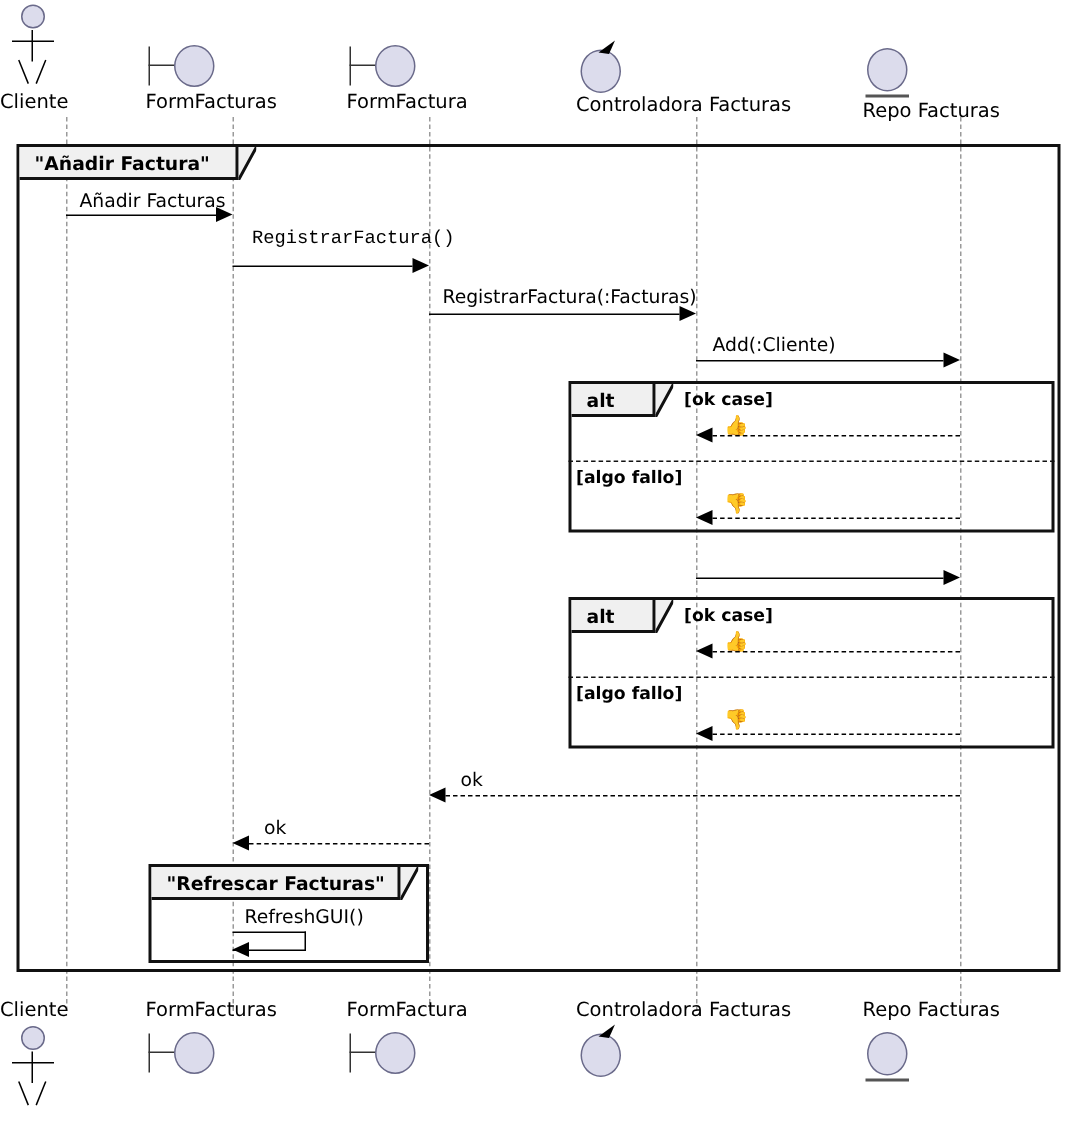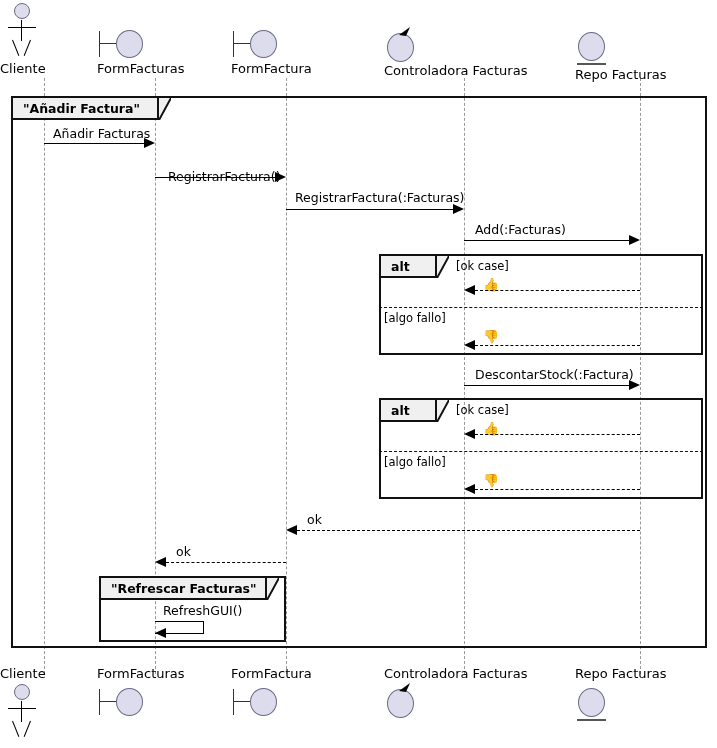--- a/index.html
+++ b/index.html
@@ -71,21 +71,21 @@
     font-size:12.5px;font-weight:bold;color:#000;padding:0 10px 0 10px;white-space:nowrap;
   }
   .tab-notch{
     position:absolute;top:0;width:12px;height:22px;overflow:hidden;
   }
   .tab-notch svg{display:block;}
 
   
   .divider{position:absolute;height:0;border-top:1px dashed #111;}
   .guard{
-    position:absolute;font-size:11.5px;font-weight:normal;color:#000;white-space:nowrap;
+    position:absolute;font-size:11.5px;font-weight:bold;color:#000;white-space:nowrap;
   }
 
   
   .msg-line{position:absolute;height:0;}
   .msg-solid{border-top:1.4px solid #000;}
   .msg-dashed{border-top:1.4px dashed #000;}
   .msg-label{
     position:absolute;font-size:12.5px;color:#000;white-space:nowrap;line-height:14px;
   }
   .arrowhead{position:absolute;width:0;height:0;}
@@ -184,29 +184,29 @@
         <path d="M0 0 L12 0 L0 22 Z" fill="#f0f0f0"></path>
         <path d="M12 0 L0 22 L0 24" fill="none" stroke="#111" stroke-width="2"></path>
       </svg>
     </div>
   </div>
 
   <div class="msg-label" style="left:53px;top:127px;">Añadir Facturas</div>
   <div class="msg-line msg-solid" style="left:44px;top:143px;width:100px;"></div>
   <div class="arrowhead arrow-right" style="left:144px;top:138px;"></div>
 
-  <div class="msg-label" style="left:168px;top:170px;">RegistrarFactura()</div>
+  <div class="msg-label" style="left:168px;top:152px;font-family:Liberation Mono, monospace;">RegistrarFactura()</div>
   <div class="msg-line msg-solid" style="left:155px;top:177px;width:120px;"></div>
   <div class="arrowhead arrow-right" style="left:275px;top:172px;"></div>
 
   <div class="msg-label" style="left:295px;top:191px;">RegistrarFactura(:Facturas)</div>
   <div class="msg-line msg-solid" style="left:286px;top:209px;width:167px;"></div>
   <div class="arrowhead arrow-right" style="left:453px;top:204px;"></div>
 
-  <div class="msg-label" style="left:475px;top:223px;">Add(:Facturas)</div>
+  <div class="msg-label" style="left:475px;top:223px;">Add(:Cliente)</div>
   <div class="msg-line msg-solid" style="left:464px;top:240px;width:165px;"></div>
   <div class="arrowhead arrow-right" style="left:629px;top:235px;"></div>
 
   <div class="frame" style="left:379px;top:254px;width:324px;height:101px;">
     <div class="frame-tab" style="width:56px;">
       <span class="tab-text">alt</span>
     </div>
     <div class="tab-notch" style="left:56px;">
       <svg width="12" height="24" viewBox="0 0 12 24" aria-hidden="true">
         <path d="M0 0 L12 0 L0 22 Z" fill="#f0f0f0"></path>
@@ -220,21 +220,20 @@
   <div class="msg-line msg-dashed" style="left:475px;top:290px;width:165px;"></div>
   <div class="arrowhead arrow-left" style="left:464px;top:285px;"></div>
 
   <div class="divider" style="left:379px;top:307px;width:324px;"></div>
   <div class="guard" style="left:384px;top:311px;">[algo fallo]</div>
 
   <div class="emoji-label" style="left:483px;top:330px;">👎</div>
   <div class="msg-line msg-dashed" style="left:475px;top:345px;width:165px;"></div>
   <div class="arrowhead arrow-left" style="left:464px;top:340px;"></div>
 
-  <div class="msg-label" style="left:475px;top:368px;">DescontarStock(:Factura)</div>
   <div class="msg-line msg-solid" style="left:464px;top:385px;width:165px;"></div>
   <div class="arrowhead arrow-right" style="left:629px;top:380px;"></div>
 
   <div class="frame" style="left:379px;top:398px;width:324px;height:101px;">
     <div class="frame-tab" style="width:56px;">
       <span class="tab-text">alt</span>
     </div>
     <div class="tab-notch" style="left:56px;">
       <svg width="12" height="24" viewBox="0 0 12 24" aria-hidden="true">
         <path d="M0 0 L12 0 L0 22 Z" fill="#f0f0f0"></path>

